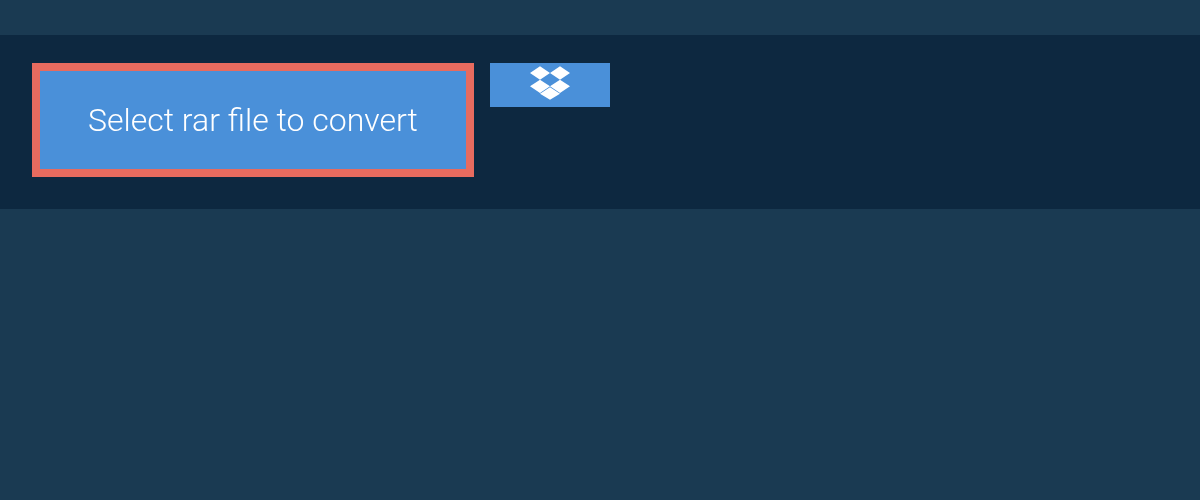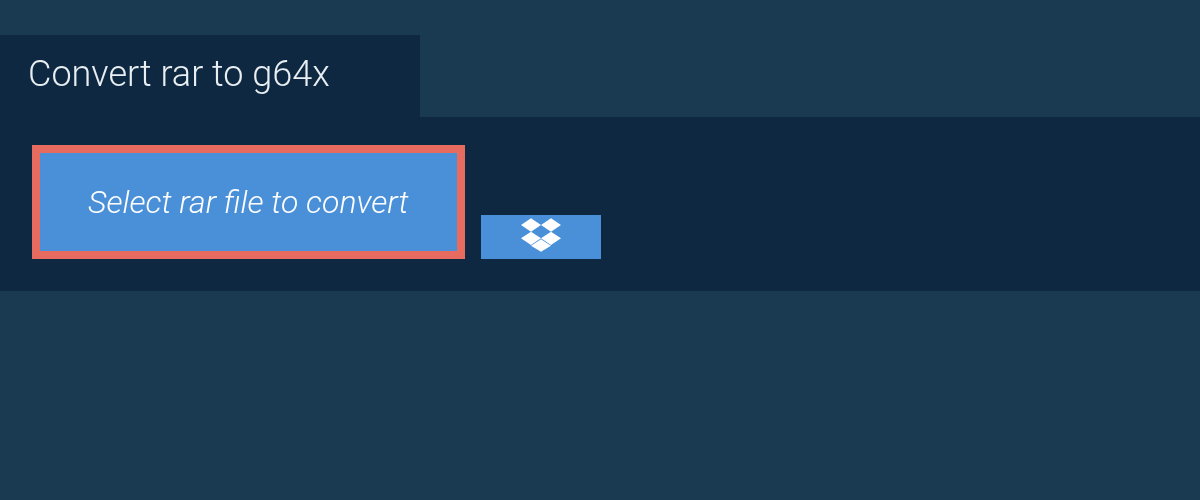--- a/index.html
+++ b/index.html
@@ -24,22 +24,21 @@
       font-weight: 300;
       padding: 18px 28px 22px 28px;
       display: inline-block;
       min-width: 420px;
     }
     .panel {
       background: #0d2840;
       padding: 28px 32px 32px 32px;
       display: flex;
       gap: 16px;
-      align-items: flex-end;
-      font-style: italic;
+      align-items: flex-start;
     }
     .select-file-button {
       background: #4a90d9;
       border: 8px solid #e76b5f;
       color: #ffffff;
       font-size: 32px;
       font-weight: 300;
       padding: 30px 48px;
       cursor: pointer;
       display: flex;
@@ -59,23 +58,20 @@
     .dropbox-button svg {
       width: 40px;
       height: 40px;
       fill: #ffffff;
     }
   </style>
 </head>
 <body>
 
 <div class="page-container">
-  <div class="tab-header">
-    <span>Convert rar to g64x</span>
-  </div>
   <div class="panel">
     <div class="select-file-button">
       <span>Select rar file to convert</span>
     </div>
     <div class="dropbox-button">
       <span>
         <svg viewBox="0 0 24 24">
           <path d="M6 2L0 6l6 4-6 4 6 4 6-4 6 4 6-4-6-4 6-4-6-4-6 4-6-4zm6 4l6 4-6 4-6-4 6-4zm-6 12.5l6-4 6 4-6 3.5-6-3.5z"></path>
         </svg>
       </span>

